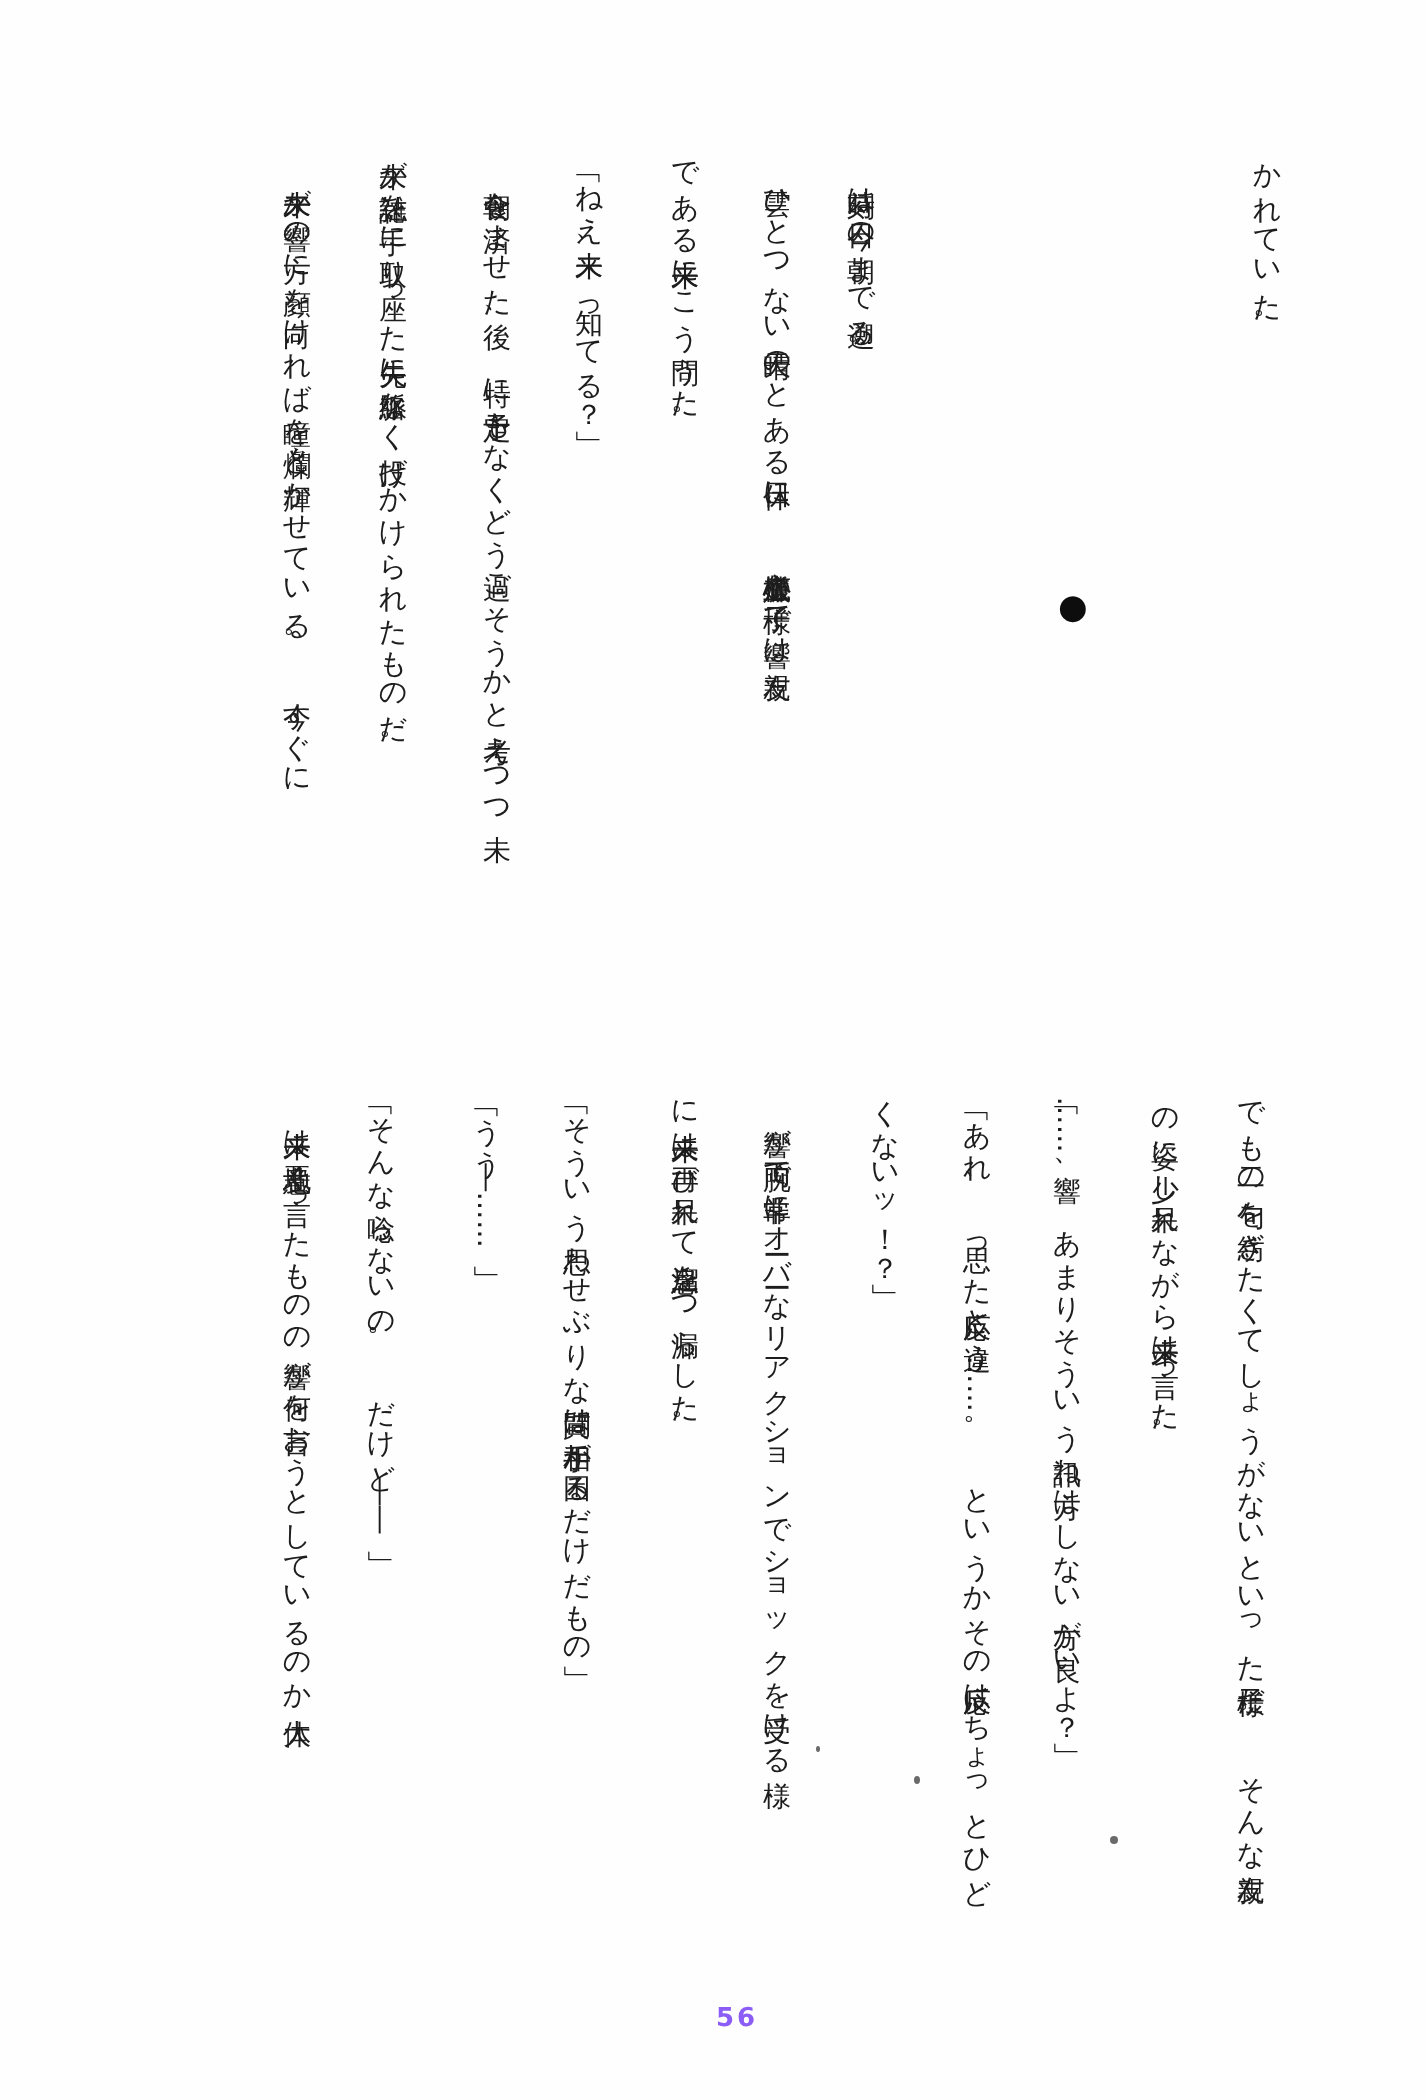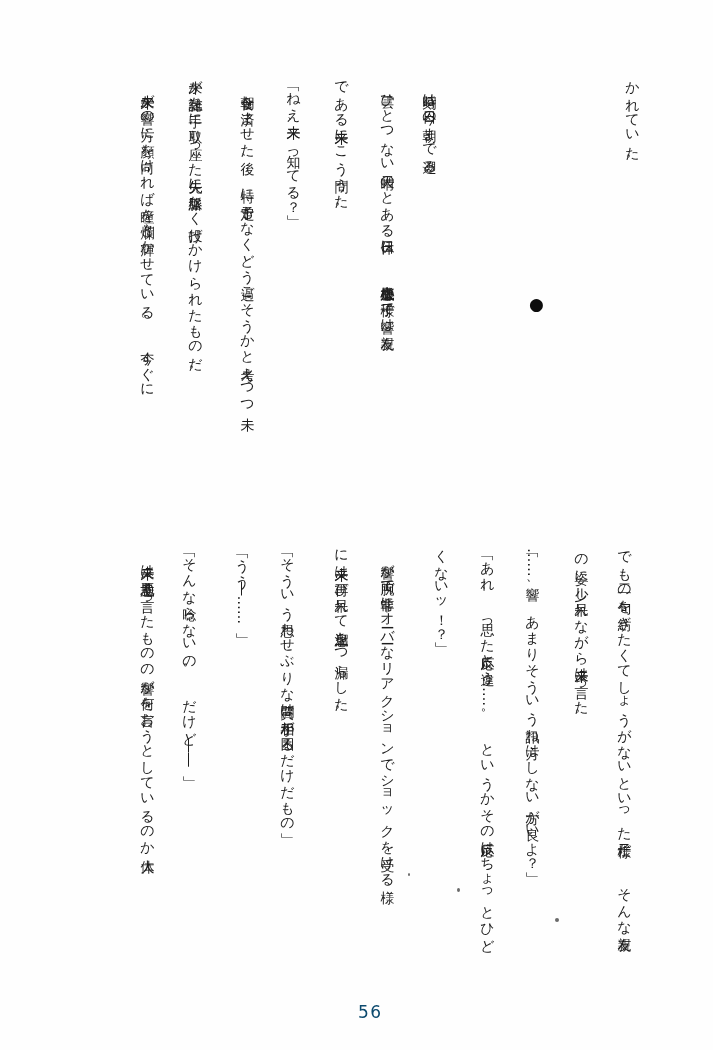--- a/index.html
+++ b/index.html
@@ -24,23 +24,24 @@
   .scene-bullet {
     position:absolute;
     left:529px; top:296px;
     font-size:17px;
     line-height:17px;
     color:#0d0d0d;
   }
   .pagenum {
     position:absolute;
     left:358px; top:1002px;
-    font-size:17px;
+    font-size:13px;
     letter-spacing:1.5px;
-    color:#0c4a6e;
+    color:#8b5cf6;
+    font-weight:bold;
   }
   .speck {
     position:absolute;
     background:#6a6a6a;
     border-radius:50%;
   }
 </style>
 </head>
 <body>
 

